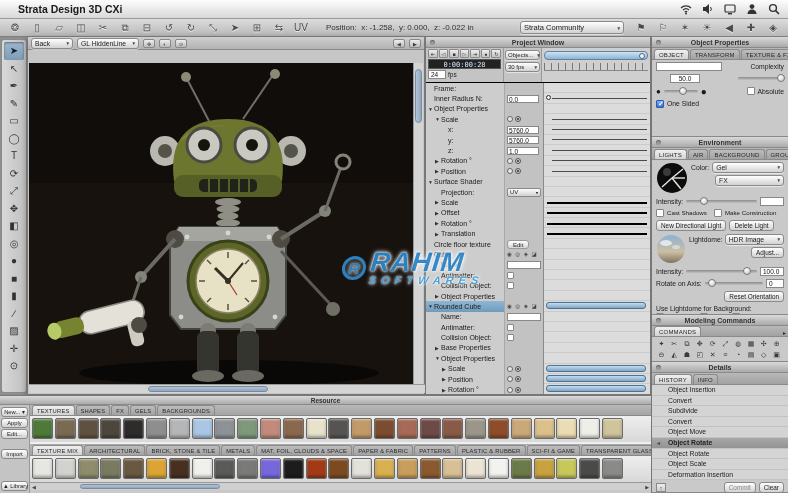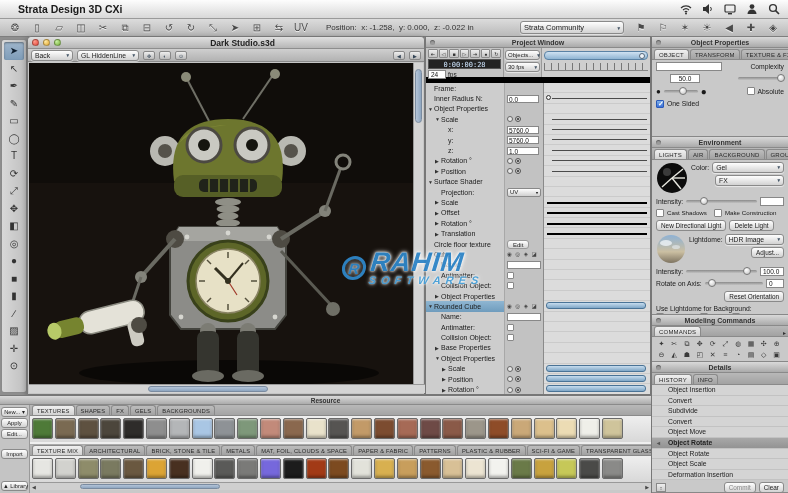--- a/index.html
+++ b/index.html
@@ -49,21 +49,21 @@
   
   #watermark{left:342px;top:250px;display:flex;align-items:center;gap:4px;z-index:40;transform:skewX(-6deg);opacity:.95;pointer-events:none;}
   .wbadge{width:24px;height:24px;border:3px solid #2f86c8;border-radius:50%;color:#2f86c8;font-weight:bold;font-style:italic;font-size:15px;line-height:20px;text-align:center;background:rgba(255,255,255,.15);text-shadow:0 0 3px #fff;}
   .wtxt b{display:block;font-size:27px;font-style:italic;letter-spacing:1px;color:#2f86c8;text-shadow:0 0 1px #fff,0 0 3px #fff,0 0 5px #fff;line-height:24px;}
   .wtxt i{display:block;font-size:11px;letter-spacing:5px;font-weight:bold;color:#49a0d8;text-shadow:0 0 2px #fff,0 0 4px #fff;}
 
   
   #project{left:425px;top:36px;width:226px;height:359px;background:#cdcdcd;border:1px solid #777;display:flex;flex-direction:column;overflow:hidden;}
   .phead{height:11px;line-height:11px;flex:none;text-align:center;font-size:7px;font-weight:bold;color:#333;background:linear-gradient(#d9d9d9,#aaa);border-bottom:1px solid #8a8a8a;position:relative;}
   .phead::before{content:"";position:absolute;left:4px;top:3px;width:5px;height:5px;border-radius:50%;background:#9a9a9a;box-shadow:inset 0 1px 1px rgba(0,0,0,.4);}
-  #ptop{flex:none;height:35px;display:flex;border-bottom:6px solid #000000;background:#c4c4c4;}
+  #ptop{flex:none;height:35px;display:flex;border-bottom:1px solid #000000;background:#c4c4c4;}
   #ptrans{width:78px;border-right:1px solid #999;padding:1px 2px;}
   #ptrans .trow1{display:flex;gap:1px;}
   .trbtn{flex:1;height:9px;border:1px solid #8a8a8a;background:linear-gradient(#eee,#c2c2c2);font-size:5px;line-height:8px;text-align:center;color:#333;border-radius:1px;}
   .lcd{margin-top:1px;height:10px;background:#222;color:#cfe6ff;font-family:"DejaVu Sans Mono",monospace;font-size:7px;line-height:10px;text-align:center;border:1px solid #555;}
   .fpsrow{display:flex;align-items:center;gap:2px;margin-top:1px;font-size:6.5px;color:#222;}
   .fpsrow .fld{width:18px;}
   #pmid{width:38px;border-right:1px solid #999;padding:2px 1px;display:flex;flex-direction:column;gap:2px;}
   #pmid .pop{height:10px;font-size:6px;padding:0 2px;}
   #ptime{flex:1;position:relative;background:#cfcfcf;}
   #scrub{position:absolute;left:2px;top:3px;right:2px;height:9px;border-radius:4px;background:linear-gradient(#cfe2f2,#8fb4d2);border:1px solid #5a82a4;}
@@ -243,26 +243,20 @@
       <span class="tool">●</span>
       <span class="tool">■</span>
       <span class="tool">▮</span>
       <span class="tool">∕</span>
       <span class="tool">▨</span>
       <span class="tool">✛</span>
       <span class="tool">⊙</span>
     </div>
 
   <div id="docwin" class="abs">
-    <div id="doctitle">
-      <span class="tl-dot dot-r"></span>
-      <span class="tl-dot dot-y"></span>
-      <span class="tl-dot dot-g"></span>
-      <span class="ttl">Dark Studio.s3d</span>
-    </div>
     <div id="docctrl">
       <span class="pop" style="width:42px;">
           <span>Back</span>
           <b>▾</b>
         </span>
       <span class="pop" style="width:62px;">
           <span>GL HiddenLine</span>
           <b>▾</b>
         </span>
       <span class="vbtn">✥</span>

